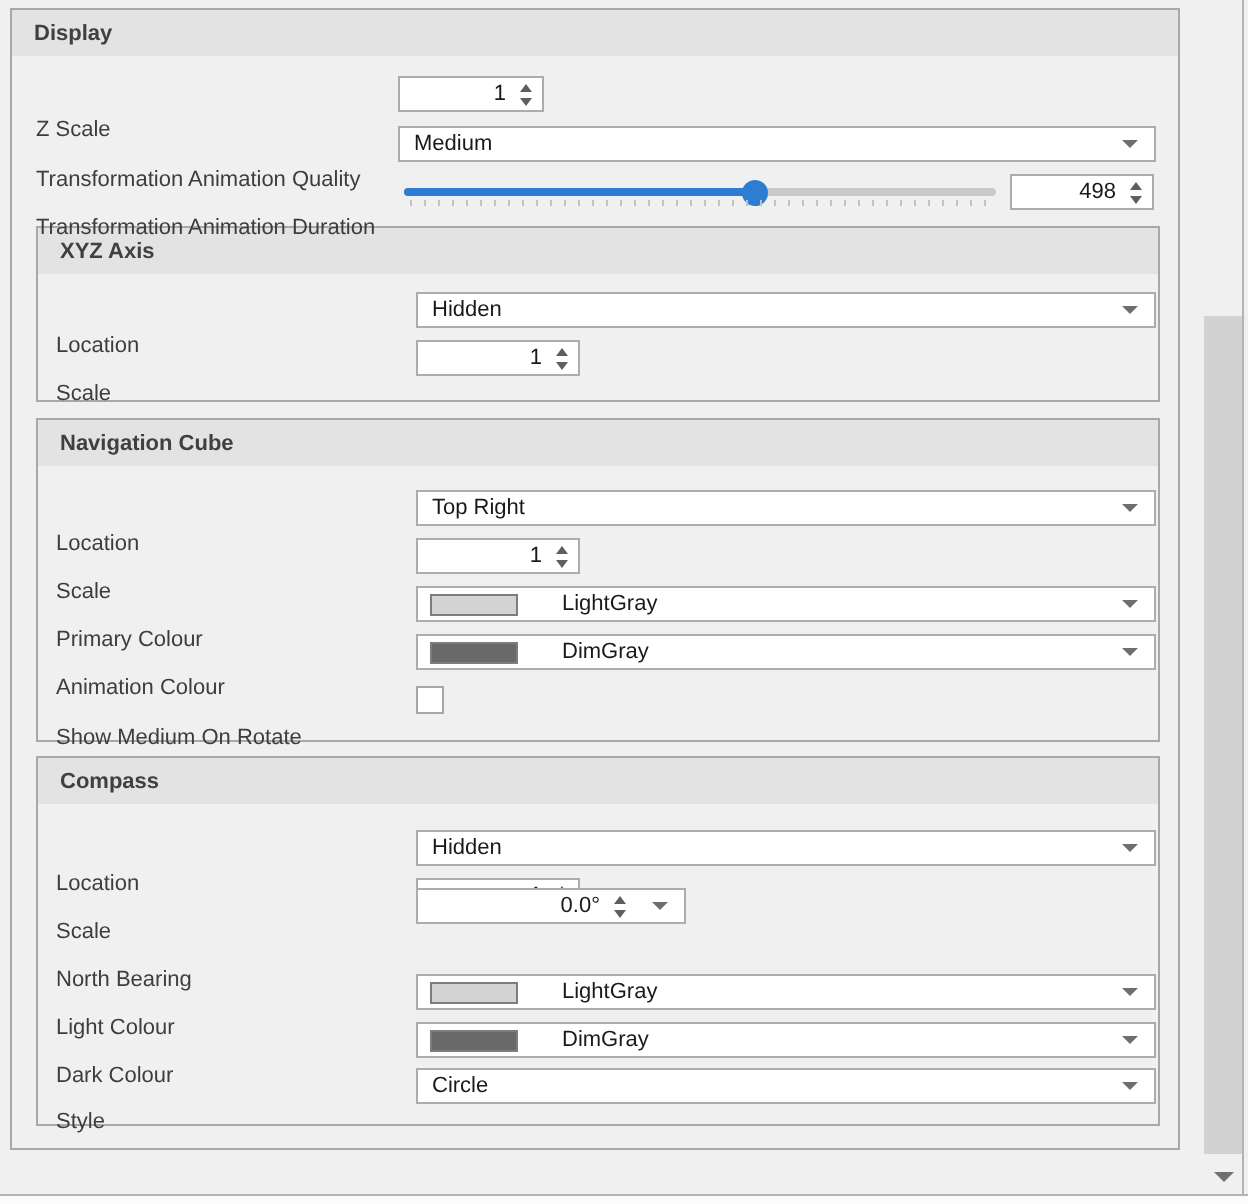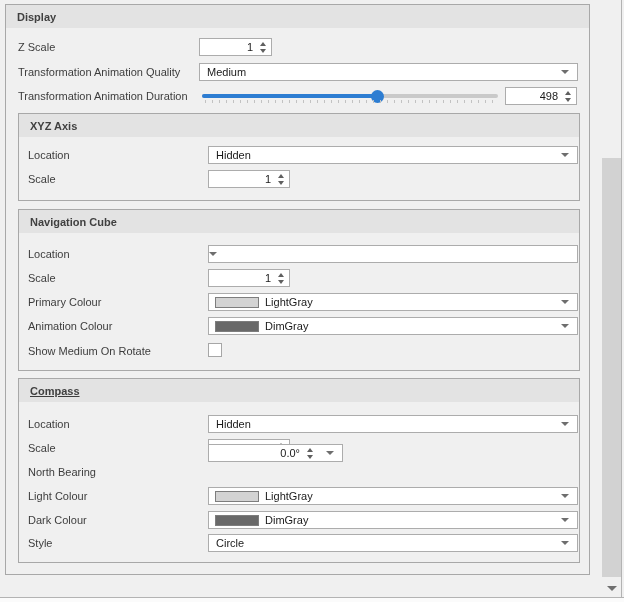--- a/index.html
+++ b/index.html
@@ -24,20 +24,21 @@
     align-items:center;
     padding-left:11px;
     font-weight:bold;
     color:#404040;
   }
   .lbl {
     position:absolute;
     height:18px;
     line-height:18px;
     white-space:nowrap;
+    margin-top:18px;
   }
   .ctl {
     position:absolute;
     height:18px;
     background:#ffffff;
     border:1px solid #acacac;
     display:flex;
     align-items:center;
     color:#1a1a1a;
   }
@@ -77,21 +78,21 @@
     border-left:3px solid transparent;
     border-right:3px solid transparent;
     border-top:4px solid #5f5f5f;
   }
   .swatch {
     width:44px; height:11px;
     border:1px solid #7d7d7d;
     margin-left:6px;
     flex:0 0 auto;
   }
-  .swatch + .val { padding-left:6px; }
+  .swatch + .val { padding-left:22px; }
   .checkbox {
     position:absolute;
     width:14px; height:14px;
     background:#ffffff;
     border:1px solid #a6a6a6;
   }
   
   .slider {
     position:absolute;
     left:202px; top:88px;
@@ -172,21 +173,21 @@
     <span>XYZ Axis</span>
   </div>
 </div>
 
 <div class="group" style="left:18px; top:209px; width:562px; height:162px;">
   <div class="group-header">
     <span>Navigation Cube</span>
   </div>
 </div>
 
-<div class="group" style="left:18px; top:378px; width:562px; height:185px;text-decoration:underline;">
+<div class="group" style="left:18px; top:378px; width:562px; height:185px;">
   <div class="group-header">
     <span>Compass</span>
   </div>
 </div>
 
 <div class="lbl" style="left:18px; top:38px;">Z Scale</div>
 <div class="ctl" style="left:199px; top:38px; width:73px;">
   <span class="val num">1</span>
   <span class="spin-btns">
     <span class="tri-up"></span>
@@ -226,20 +227,21 @@
 <div class="ctl" style="left:208px; top:170px; width:82px;">
   <span class="val num">1</span>
   <span class="spin-btns">
     <span class="tri-up"></span>
     <span class="tri-down"></span>
   </span>
 </div>
 
 <div class="lbl" style="left:28px; top:245px;">Location</div>
 <div class="ctl" style="left:208px; top:245px; width:370px;">
+  <span class="val">Top Right</span>
   <span class="dd-arrow"></span>
 </div>
 
 <div class="lbl" style="left:28px; top:269px;">Scale</div>
 <div class="ctl" style="left:208px; top:269px; width:82px;">
   <span class="val num">1</span>
   <span class="spin-btns">
     <span class="tri-up"></span>
     <span class="tri-down"></span>
   </span>

